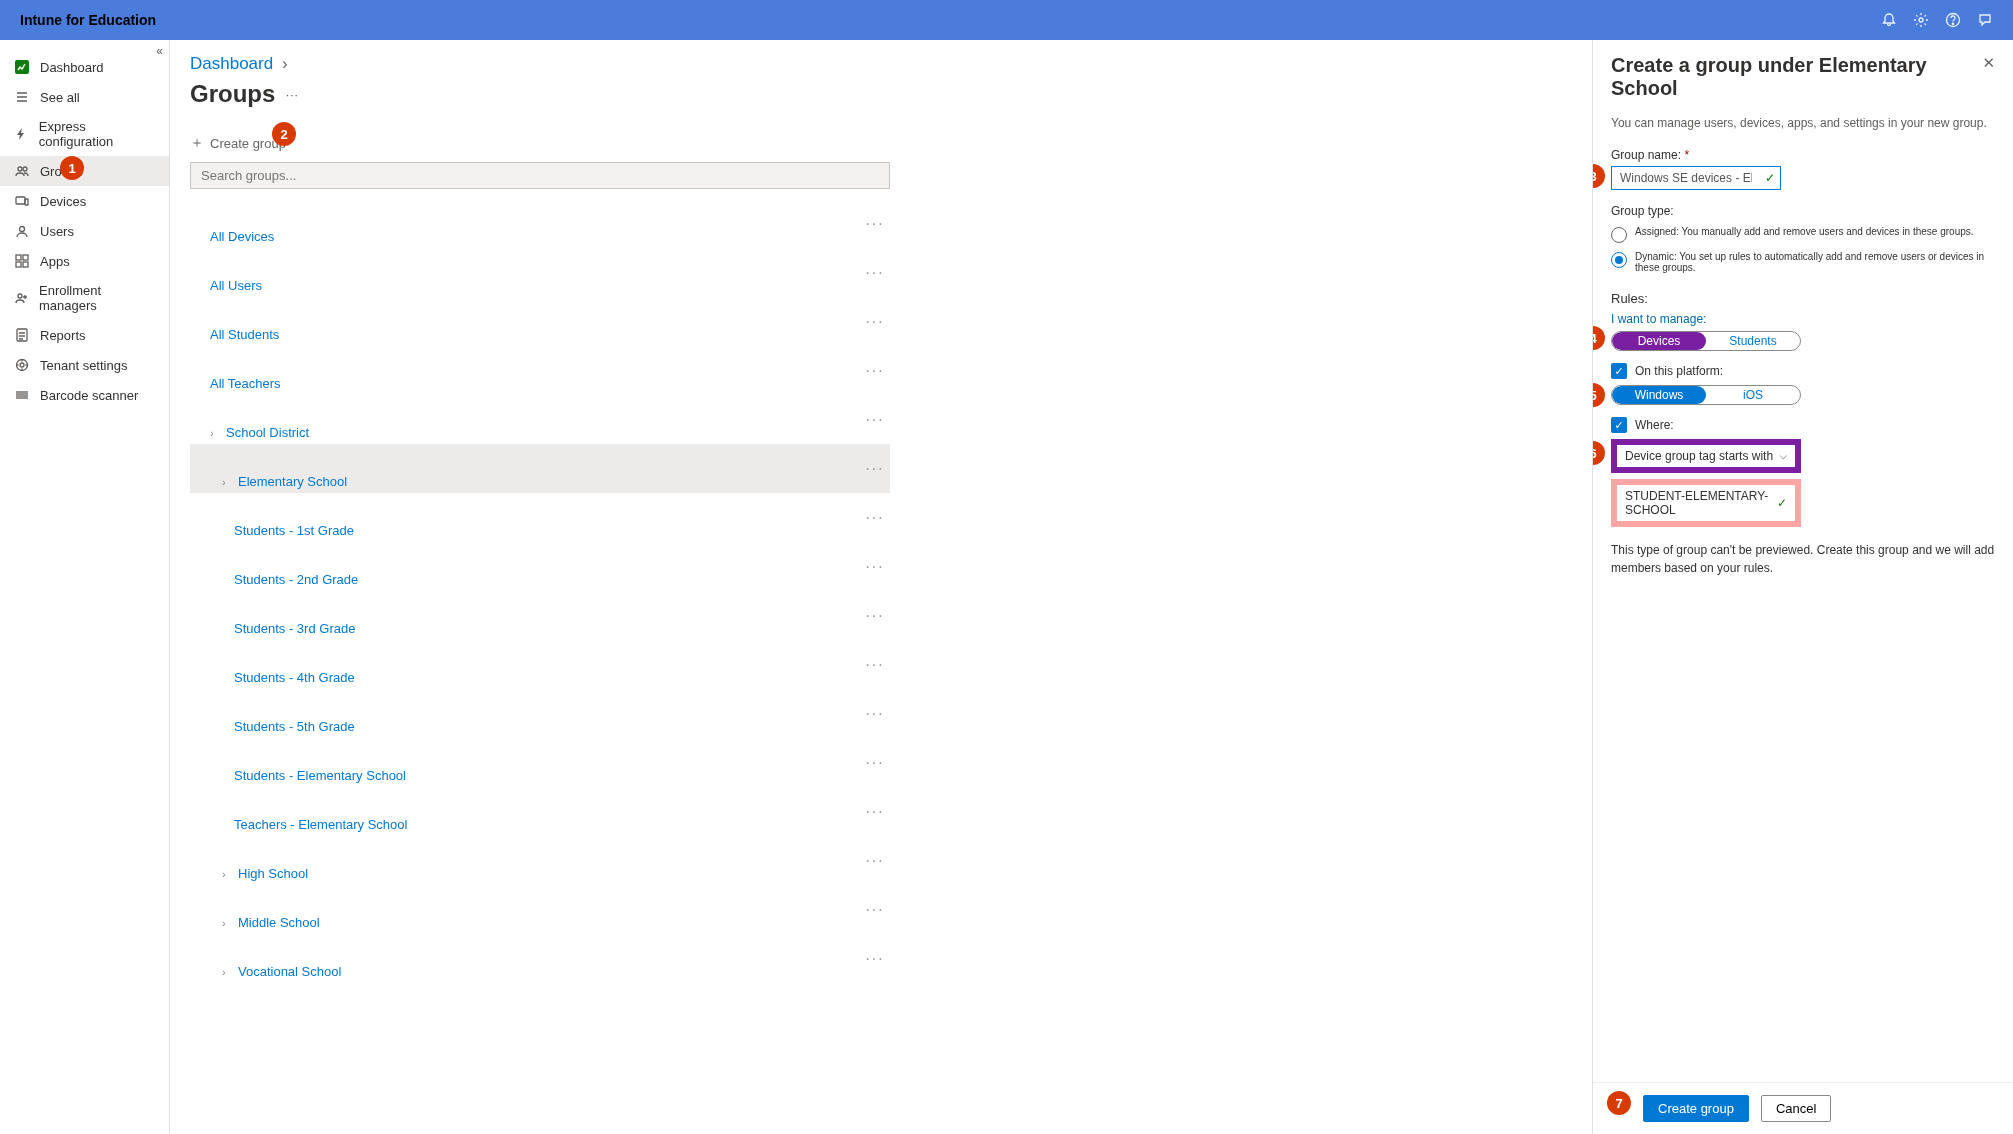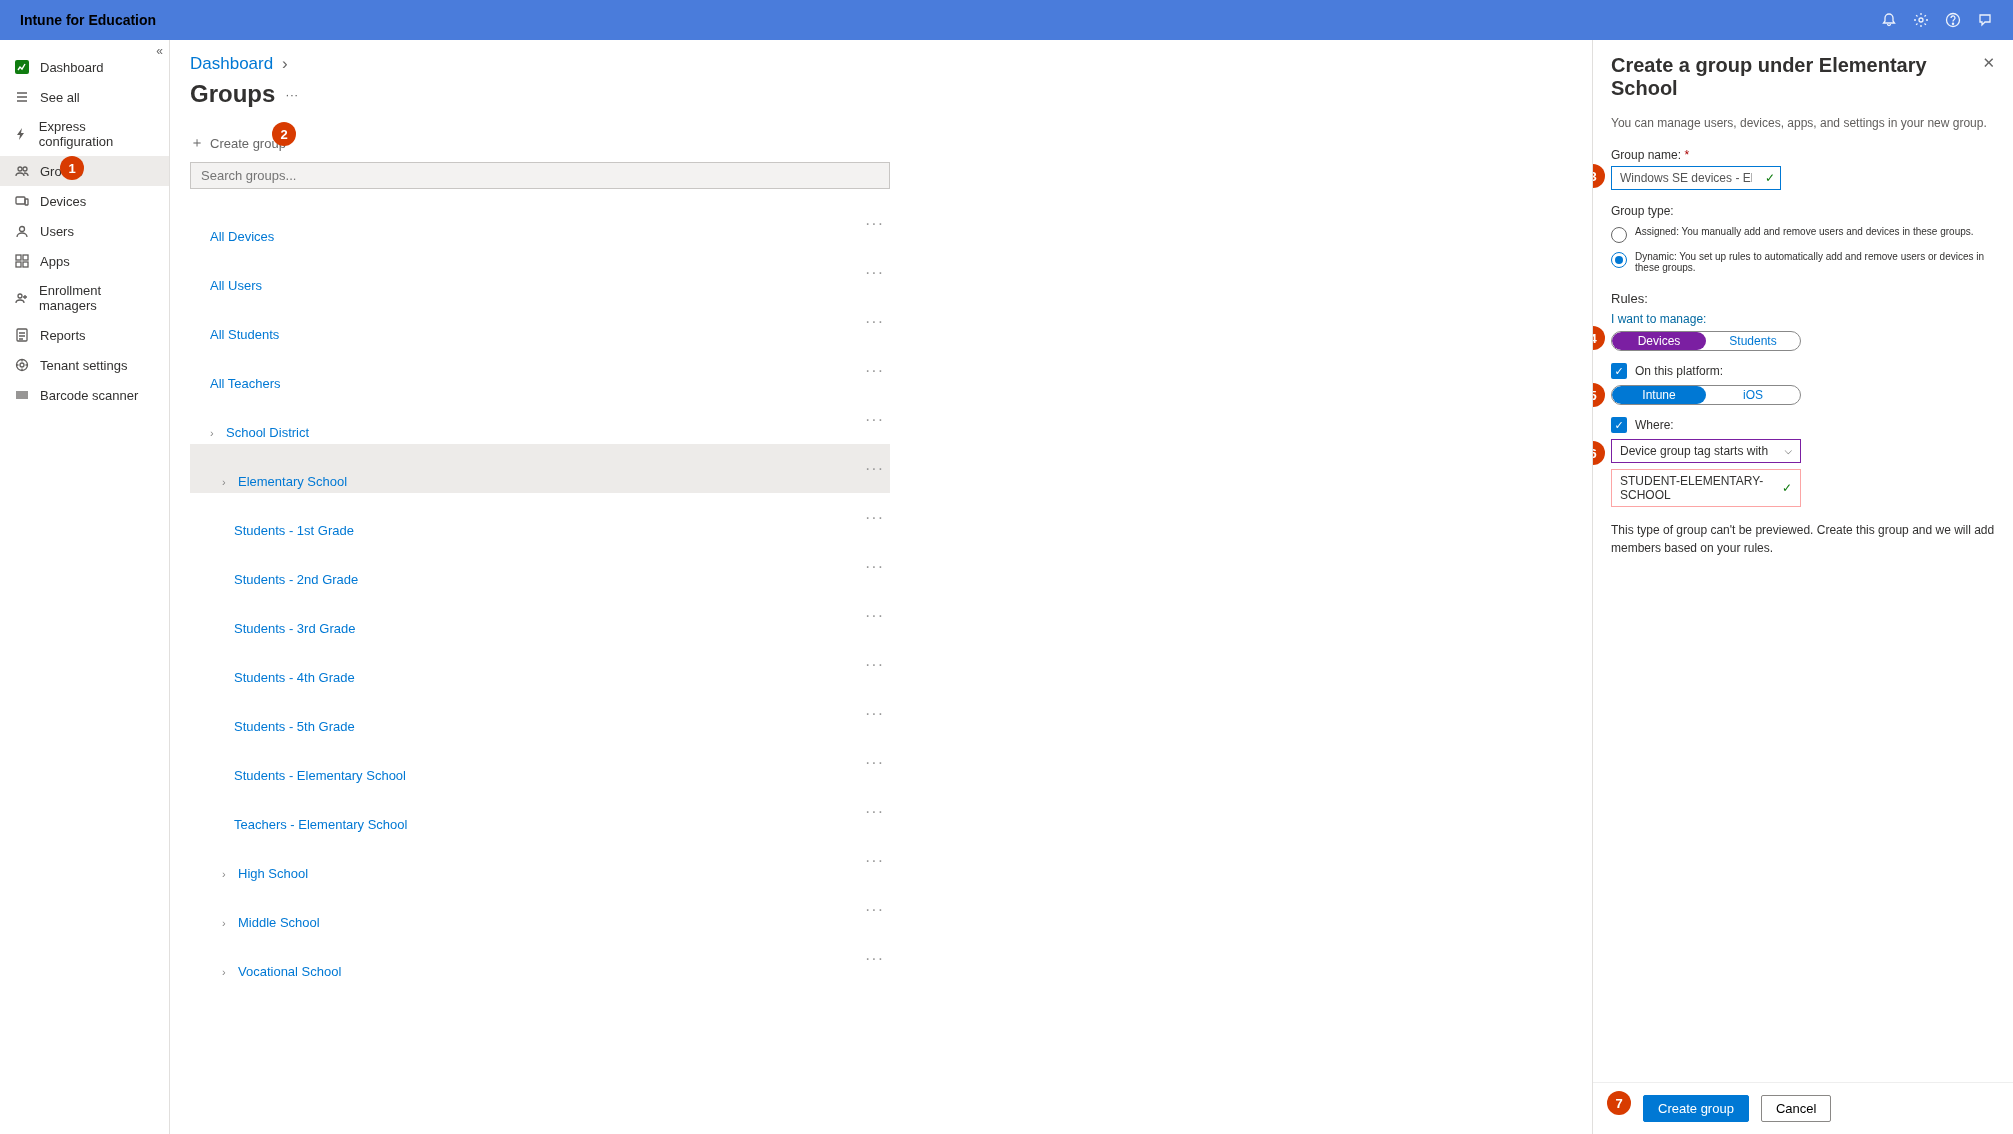--- a/index.html
+++ b/index.html
@@ -65,21 +65,21 @@
 .sub-label { font-size: 12px; color: #0369a1; margin-bottom: 5px; }
 
 .pill-toggle { display: flex; border: 1px solid #888; border-radius: 12px; overflow: hidden; width: 190px; height: 20px; font-size: 12px; margin-bottom: 12px; }
 .pill-toggle .opt { flex: 1; text-align: center; line-height: 18px; cursor: pointer; color: #0078d4; }
 .pill-toggle .opt.active-purple { background: #7b1fa2; color: #fff; border-radius: 10px; }
 .pill-toggle .opt.active-blue { background: #0078d4; color: #fff; border-radius: 10px; }
 
 .check-row { display: flex; align-items: center; gap: 8px; font-size: 12px; margin-bottom: 6px; }
 .checkbox { width: 16px; height: 16px; background: #0078d4; display: flex; align-items: center; justify-content: center; color: #fff; font-size: 11px; border-radius: 2px; }
 
-.select-box { border: 1px solid #fca5a5; padding: 4px 8px; font-size: 12px; display: flex; justify-content: space-between; align-items: center; width: 190px; margin-bottom: 6px; cursor: pointer; }
+.select-box { border: 6px solid #fca5a5; padding: 4px 8px; font-size: 12px; display: flex; justify-content: space-between; align-items: center; width: 190px; margin-bottom: 6px; cursor: pointer; }
 .select-box.purple-border { border-color: #7b1fa2; }
 .select-box .chev-down { color: #666; font-size: 10px; }
 
 .note-text { font-size: 12px; color: #323130; margin-top: 14px; line-height: 1.5; }
 
 .btn { padding: 5px 14px; font-size: 13px; border: 1px solid #8a8886; background: #fff; cursor: pointer; border-radius: 2px; }
 .btn.primary { background: #0078d4; color: #fff; border-color: #0078d4; }
 
 .callout { position: absolute; width: 24px; height: 24px; background: #d83b01; color: #fff; border-radius: 50%; display: flex; align-items: center; justify-content: center; font-weight: 600; font-size: 13px; z-index: 10; }
 .callout-wrap { position: relative; }
@@ -388,21 +388,21 @@
         </div>
         <div class="callout" style="left:-30px;top:14px">4</div>
       </div>
 
       <div class="callout-wrap">
         <div class="check-row">
           <span class="checkbox">✓</span>
           <span>On this platform:</span>
         </div>
         <div class="pill-toggle">
-          <div class="opt active-blue">Intune</div>
+          <div class="opt active-blue">Windows</div>
           <div class="opt">iOS</div>
         </div>
         <div class="callout" style="left:-30px;top:20px">5</div>
       </div>
 
       <div class="callout-wrap">
         <div class="check-row">
           <span class="checkbox">✓</span>
           <span>Where:</span>
         </div>

